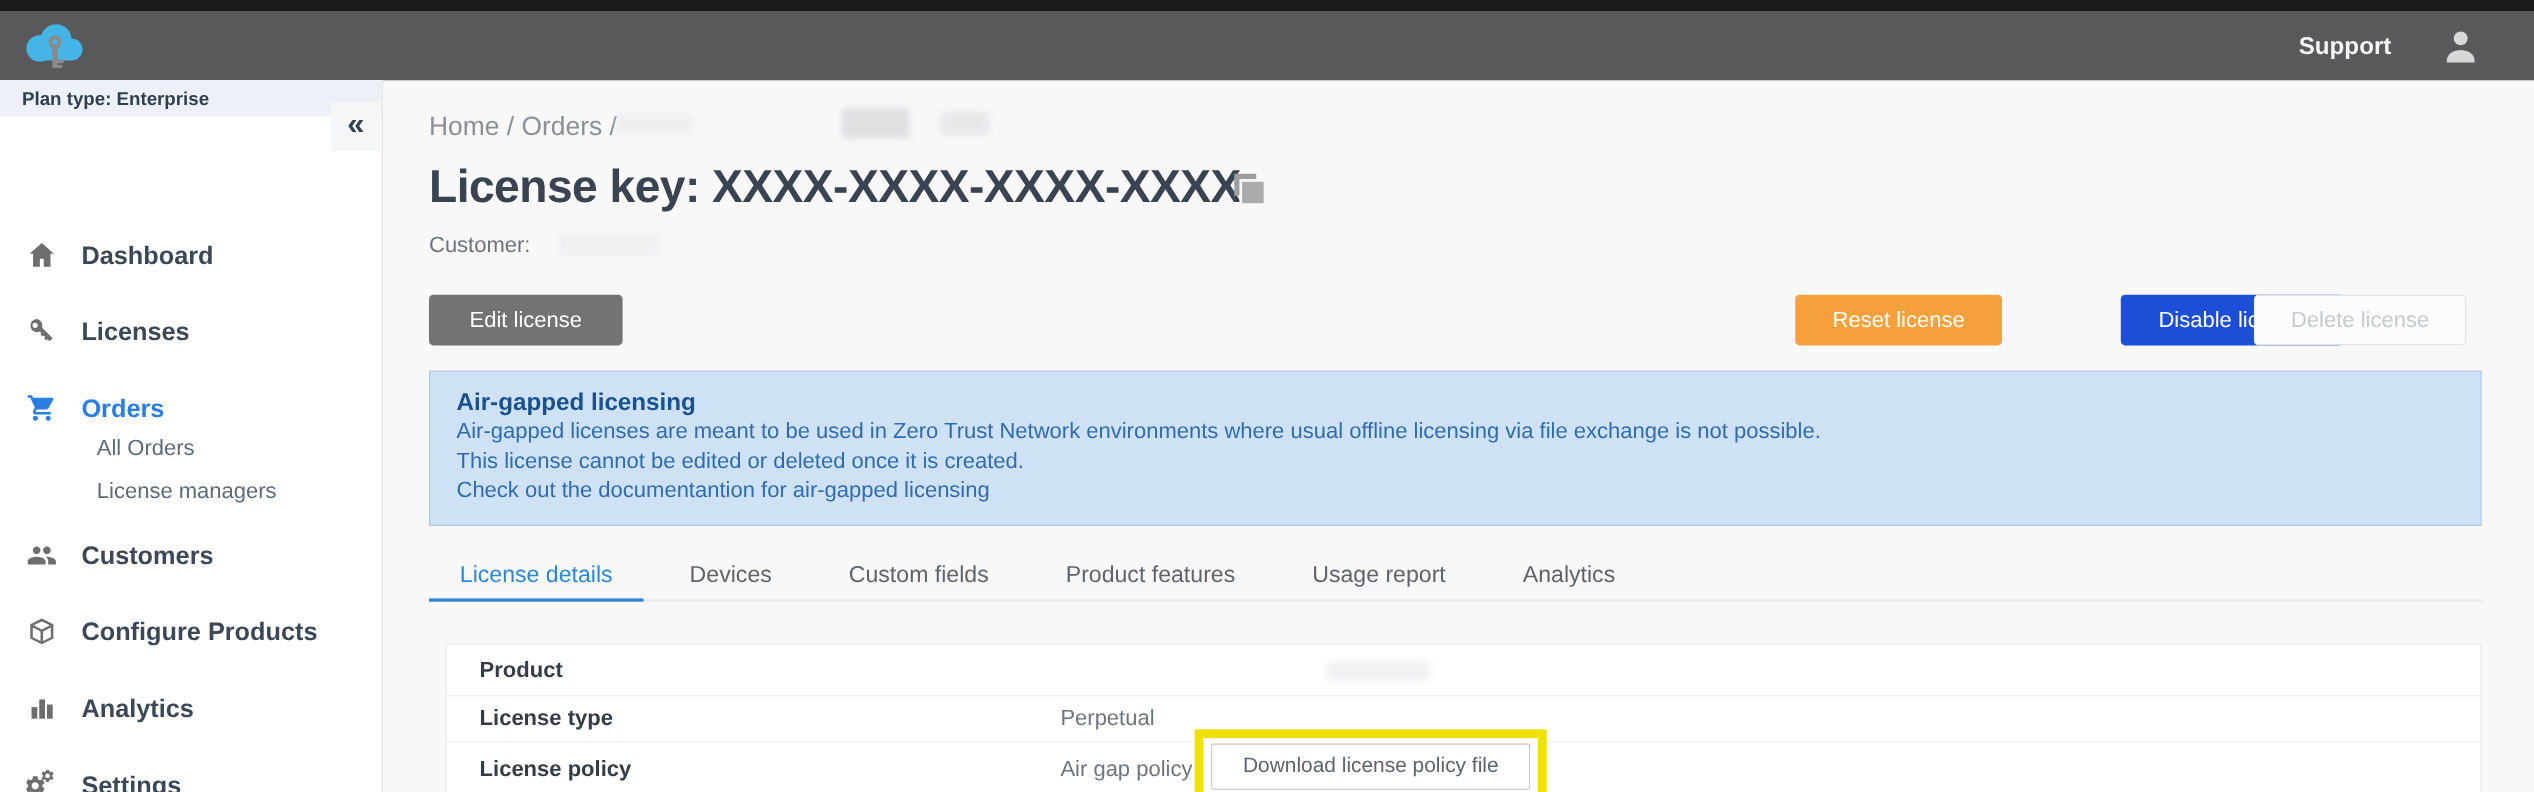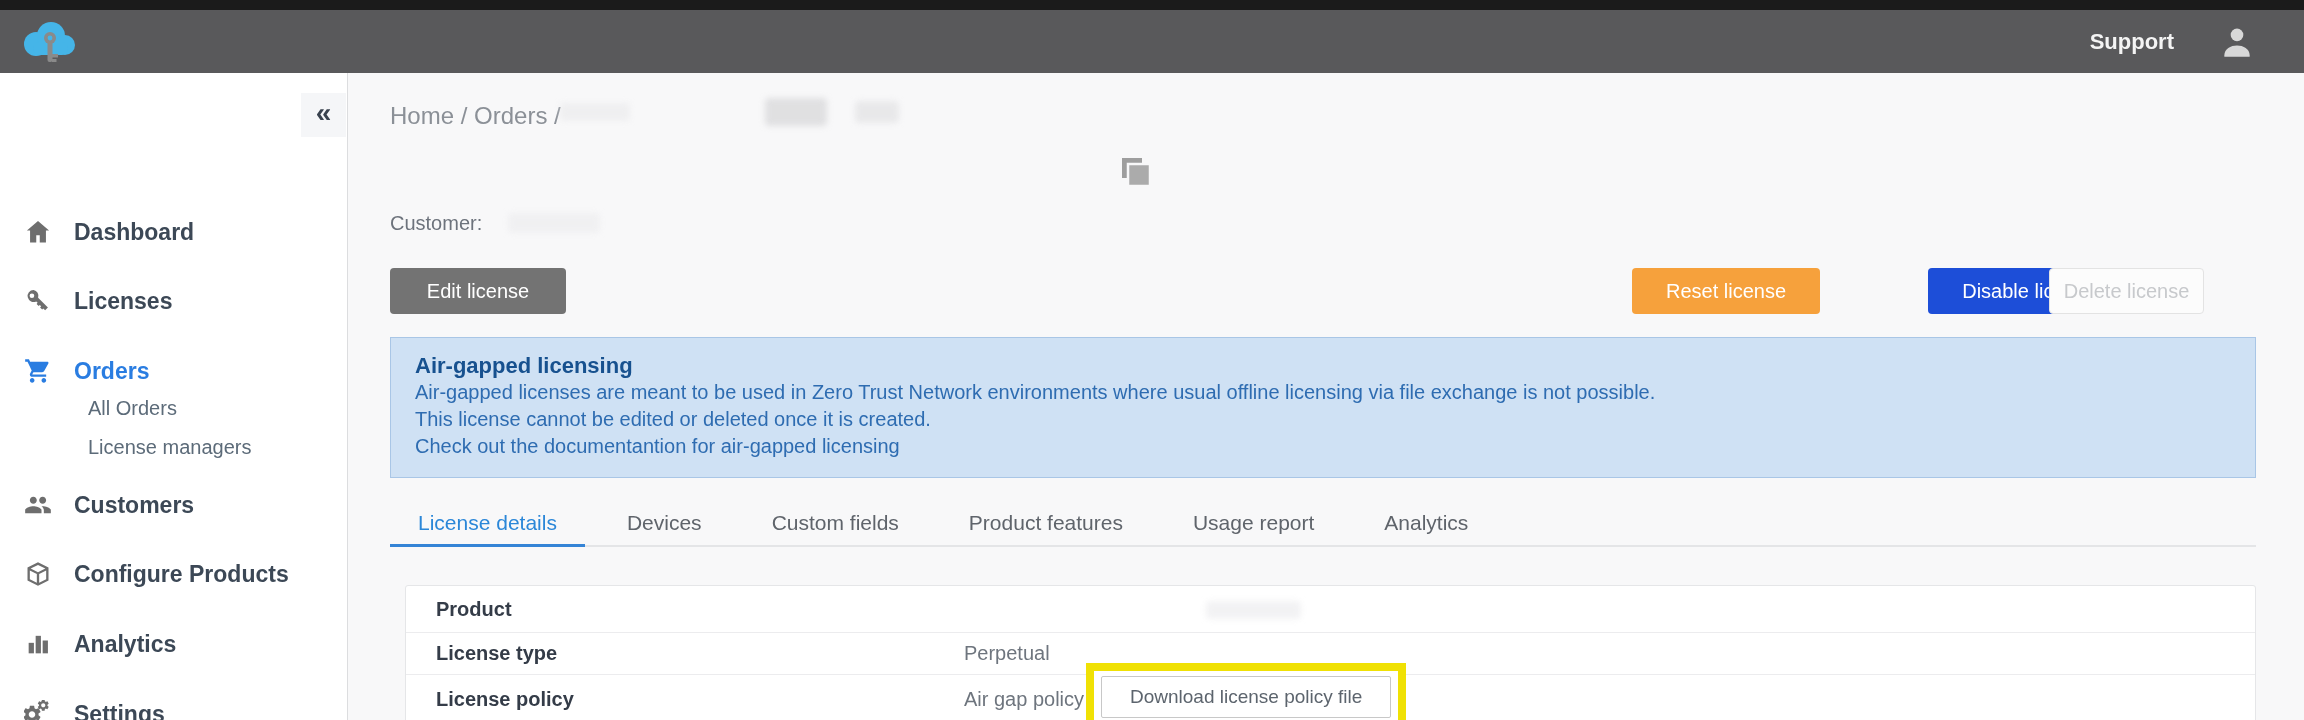--- a/index.html
+++ b/index.html
@@ -32,21 +32,21 @@
   .blob { position:absolute; border-radius:4px; filter:blur(3px); }
 
   .page-title { position:absolute; left:390px; top:146px; font-size:42px; font-weight:600; color:#3a4351; letter-spacing:-0.5px; white-space:nowrap; }
   .copy-icon { position:absolute; left:1118px; top:156px; width:36px; height:36px; cursor:pointer; }
   .customer-line { position:absolute; left:390px; top:212px; font-size:20px; color:#6d737c; }
 
   .btn { position:absolute; top:268px; height:46px; border:none; border-radius:4px; font-size:20px; font-family:"Liberation Sans", sans-serif; color:#ffffff; cursor:pointer; }
   .btn-edit { left:390px; width:176px; background:#737373; }
   .btn-reset { left:1632px; width:188px; background:#f6a13c; }
   .btn-disable { left:1928px; width:203px; background:#1d4ed8; }
-  .btn-delete { left:2049px; width:155px; background:#fcfcfc; border:1px solid #e3e3e3; color:#c7c9cc; }
+  .btn-delete { left:2049px; width:193px; background:#fcfcfc; border:1px solid #e3e3e3; color:#c7c9cc; }
 
   .notice { position:absolute; left:390px; top:337px; width:1866px; height:141px; background:#cfe1f4; border:1px solid #a9c6e6; padding:15px 24px; }
   .notice-title { font-size:22px; font-weight:bold; color:#17518f; }
   .notice-line { font-size:20px; color:#2e6cb1; line-height:27px; }
   .notice-line.linkish { cursor:pointer; }
 
   .tabs { position:absolute; left:390px; top:500px; width:1866px; height:47px; border-bottom:2px solid #e4e5e7; display:flex; }
   .tab { height:47px; line-height:45px; padding:0 28px; font-size:21px; color:#5f646b; cursor:pointer; white-space:nowrap; margin-right:14px; }
   .tab.active { color:#2b87d8; border-bottom:3px solid #3584d6; margin-bottom:-2px; font-weight:400; }
 
@@ -79,20 +79,21 @@
       <rect x="34" y="43" width="4.5" height="3" fill="#8a8a8a"></rect>
     </svg>
     <span class="support-link">Support</span>
     <svg class="user-icon" viewBox="0 0 24 24">
       <circle cx="12" cy="7.5" r="4" fill="#d8d8d8"></circle>
       <path d="M4 20.5c0-4.2 4-6.3 8-6.3s8 2.1 8 6.3v.8H4z" fill="#d8d8d8"></path>
     </svg>
   </div>
 
   <div class="sidebar">
+    <div class="plan-row">Plan type: Enterprise</div>
     <div class="collapse-btn">«</div>
 
     <div class="nav-item" style="top:141px;">
       <svg viewBox="0 0 24 24">
           <path d="M12 2.5 2.5 10.8h2.7V21h5.3v-6.2h3V21h5.3V10.8h2.7z"></path>
         </svg>
       <span class="nav-label">Dashboard</span>
     </div>
     <div class="nav-item" style="top:210px;">
       <svg viewBox="0 0 24 24">
@@ -147,20 +148,21 @@
   <div class="breadcrumb">
     <a>Home</a>
     <span>/</span>
     <a>Orders</a>
     <span>/</span>
   </div>
   <div class="blob" style="left:560px; top:103px; width:70px; height:18px; background:#e8e8ea; opacity:.55;"></div>
   <div class="blob" style="left:765px; top:98px; width:62px; height:28px; background:#d8d8da; opacity:.75;"></div>
   <div class="blob" style="left:855px; top:101px; width:44px; height:22px; background:#dedee0; opacity:.6;"></div>
 
+  <div class="page-title">License key: XXXX-XXXX-XXXX-XXXX</div>
   <svg class="copy-icon" viewBox="0 0 36 36">
     <rect x="4" y="2" width="20" height="20" fill="#9e9e9e"></rect>
     <rect x="10" y="8" width="22" height="22" fill="#ababab" stroke="#f8f8f9" stroke-width="2.5"></rect>
   </svg>
   <div class="customer-line">Customer:</div>
   <div class="blob" style="left:508px; top:213px; width:92px; height:20px; background:#ebebed; opacity:.6;"></div>
 
   <button class="btn btn-edit">Edit license</button>
   <button class="btn btn-reset">Reset license</button>
   <button class="btn btn-disable">Disable license</button>

